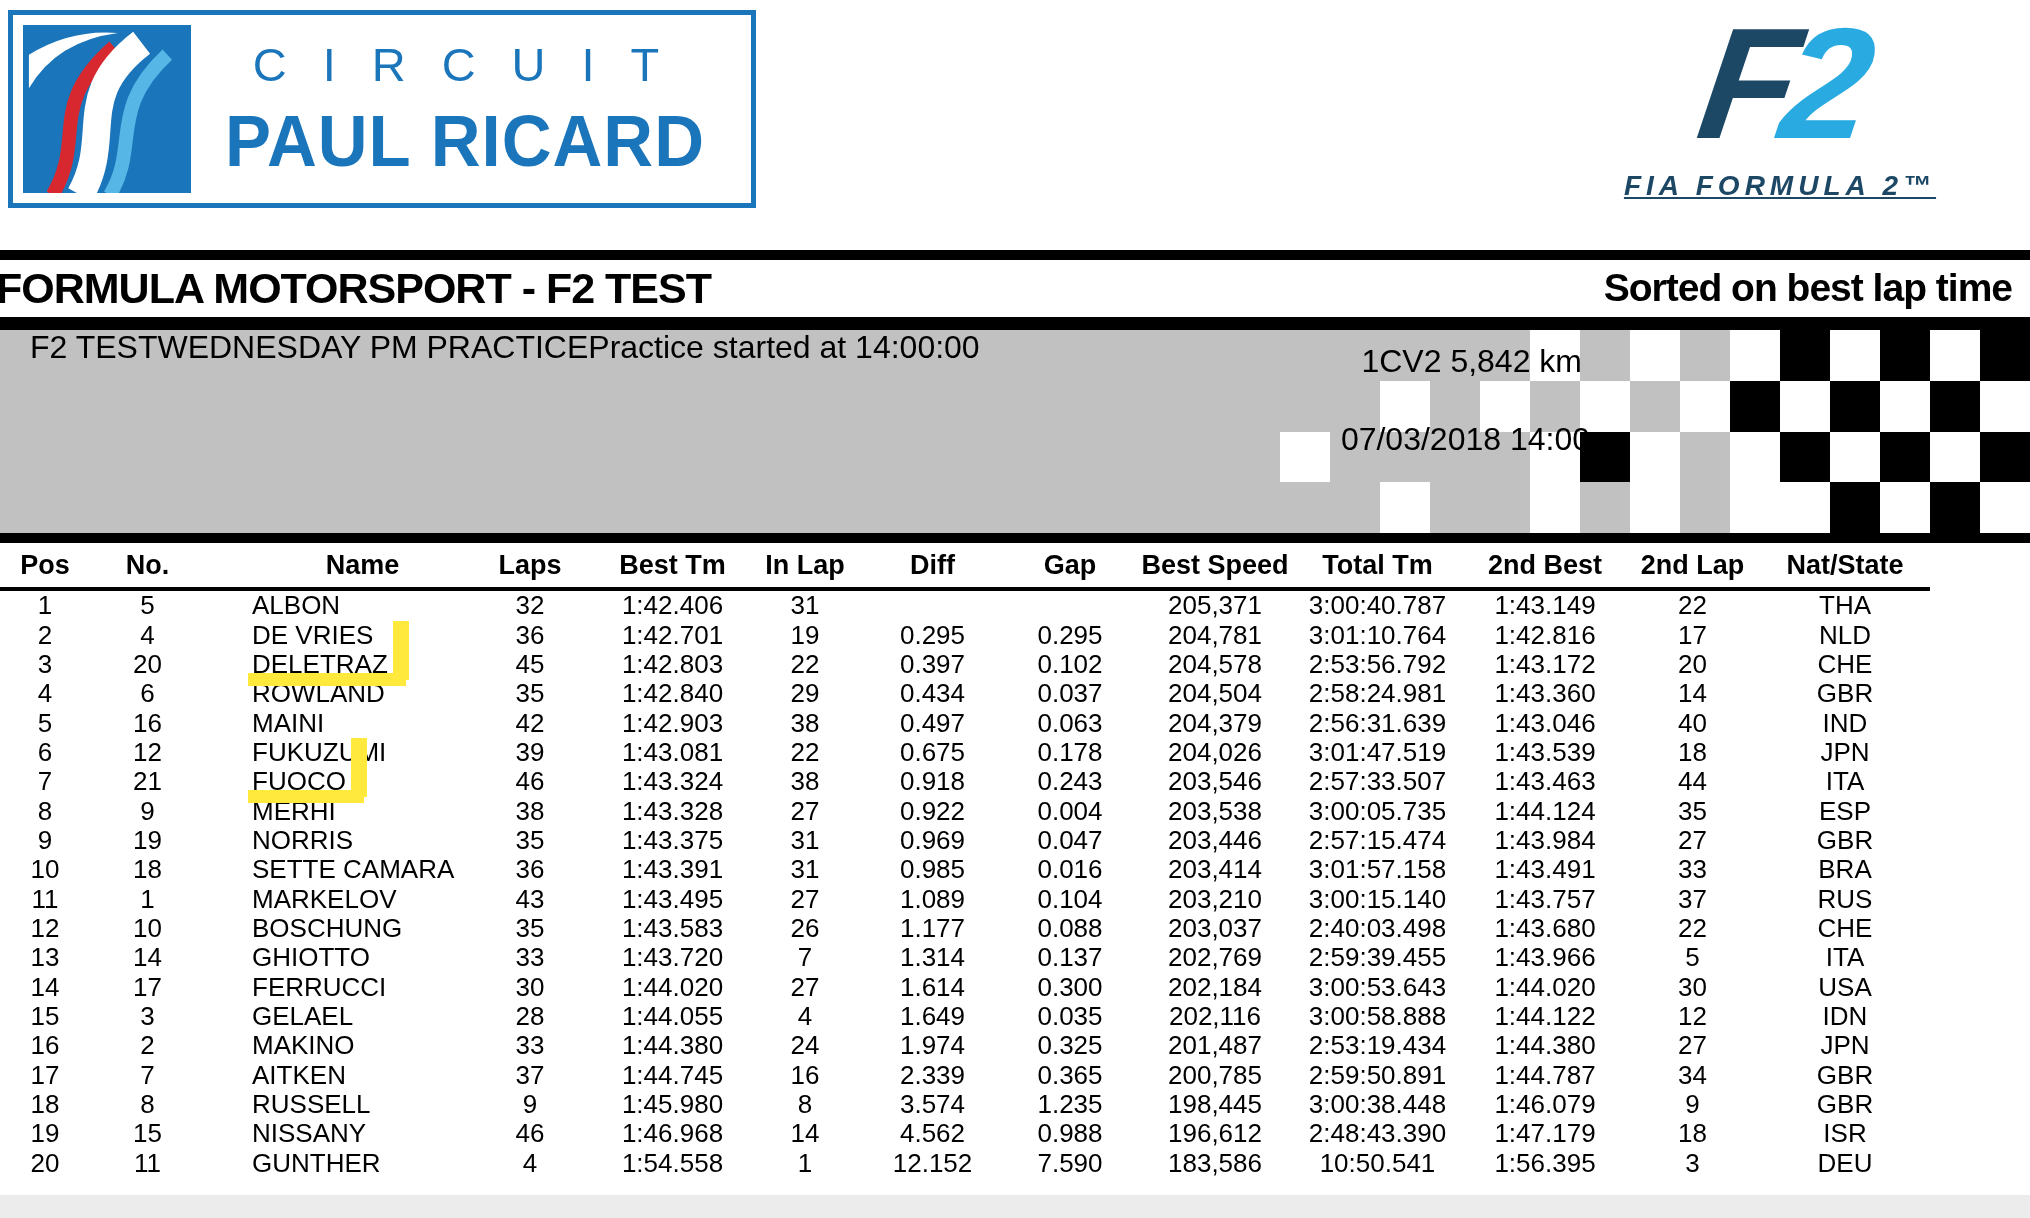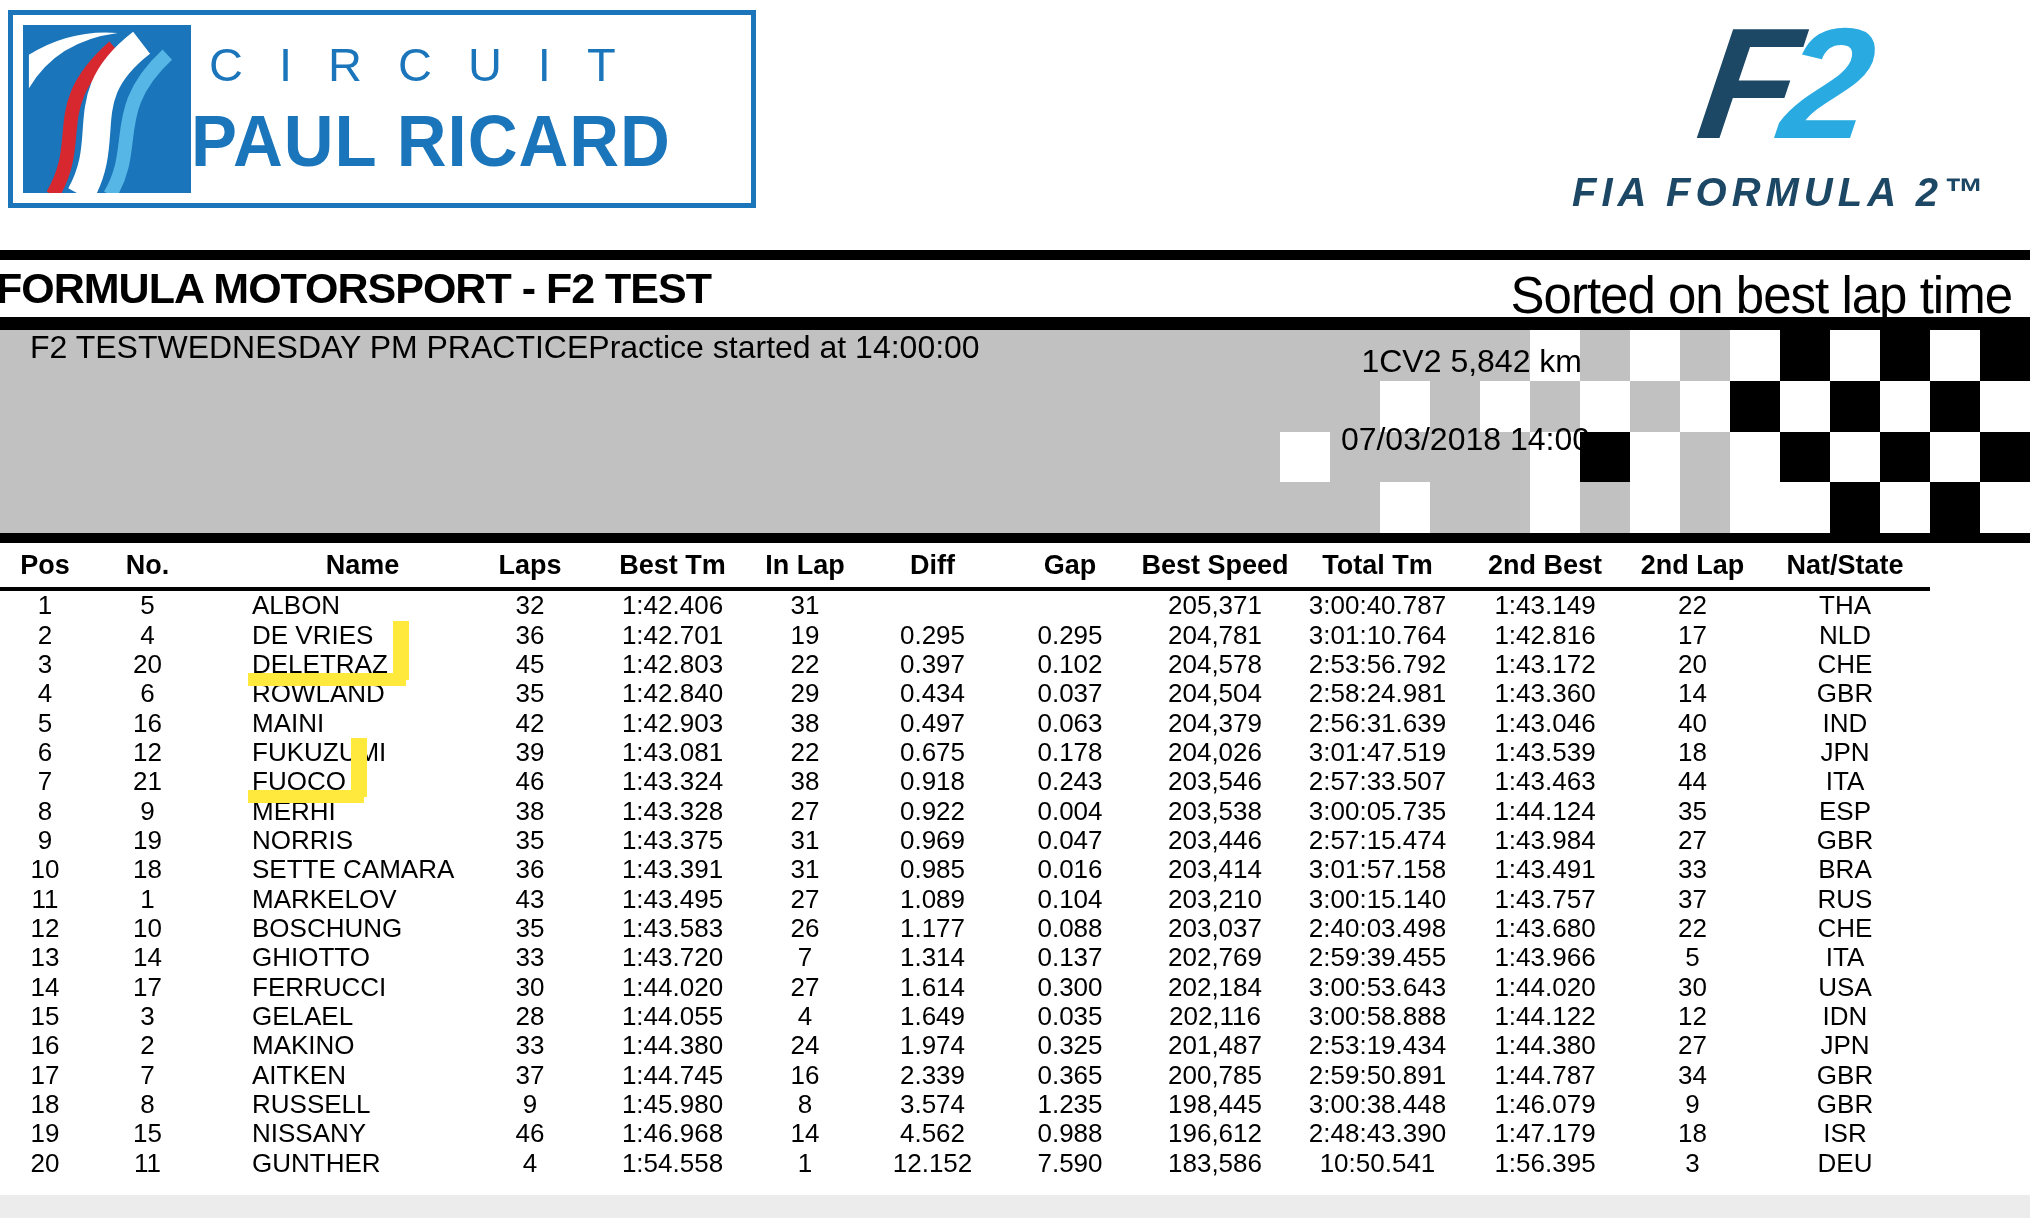--- a/index.html
+++ b/index.html
@@ -3,43 +3,43 @@
 <meta charset="utf-8">
 <style>
   html,body{margin:0;padding:0;background:#fff;}
   .page{position:relative;width:2030px;height:1218px;background:#fff;overflow:hidden;
         font-family:"Liberation Sans",sans-serif;color:#000;}
 
   
   .pr-logo{position:absolute;left:8px;top:10px;width:738px;height:188px;
            border:5px solid var(--accent_blue);display:flex;align-items:center;background:#fff;}
   .pr-track{margin-left:10px;width:168px;height:168px;flex:0 0 auto;}
-  .pr-text{flex:1;padding-right:12px;}
+  .pr-text{flex:1;text-align:center;padding-right:12px;}
   .pr-circuit{font-size:47px;font-weight:400;color:var(--accent_blue);letter-spacing:36px;
               margin-left:18px;margin-bottom:10px;}
   .pr-ricard{font-size:69px;font-weight:700;color:var(--accent_blue);letter-spacing:1px;
              transform:scaleY(1.05);}
   .f2-logo{position:absolute;left:1540px;top:8px;width:480px;text-align:center;}
   .f2-mark{font-size:158px;line-height:150px;font-weight:700;font-style:italic;
            transform:skewX(-8deg);letter-spacing:-14px;}
   .f2-f{color:var(--dark_navy);}
   .f2-2{color:var(--f2_light);}
-  .f2-line1{margin-top:12px;font-size:40px;font-weight:700;font-style:italic;
-            color:var(--dark_navy);letter-spacing:5px;}
+  .f2-line1{margin-top:12px;font-size:28px;font-weight:700;font-style:italic;
+            color:var(--dark_navy);letter-spacing:5px;text-decoration:underline;}
   .f2-line2{margin-top:2px;font-size:25px;font-weight:400;font-style:italic;
             color:var(--dark_navy);letter-spacing:10px;}
 
   
   .bar{position:absolute;left:0;width:2030px;background:#000;}
   .bar1{top:250px;height:10px;}
   .bar2{top:317px;height:13px;}
   .bar3{top:533px;height:10px;}
   .title-row{position:absolute;top:260px;left:0;width:2030px;height:68px;background:#fff;}
   .title-left{position:absolute;left:-4px;top:4px;font-size:43px;font-weight:700;letter-spacing:-1px;}
-  .title-right{position:absolute;right:18px;top:6px;font-size:51px;font-weight:400;letter-spacing:-1px;text-align:center;}
+  .title-right{position:absolute;right:18px;top:6px;font-size:39px;font-weight:700;letter-spacing:-1px;text-align:center;}
 
   
   .infobox{position:absolute;top:330px;left:0;width:2030px;height:203px;background:var(--gray_box);}
   .checkers{position:absolute;top:0;left:1280px;display:grid;
             grid-template-columns:repeat(15,50px);grid-auto-rows:50.75px;}
   .ck-b{background:#000;} .ck-w{background:#fff;} .ck-g{background:var(--gray_box);}
   .info-left{position:absolute;left:30px;top:0;height:203px;display:flex;
              justify-content:space-around;z-index:2;}
   .info-left div{font-size:32px;line-height:34px;}
   .info-right{position:absolute;left:990px;width:600px;top:0;text-align:right;z-index:2;}

